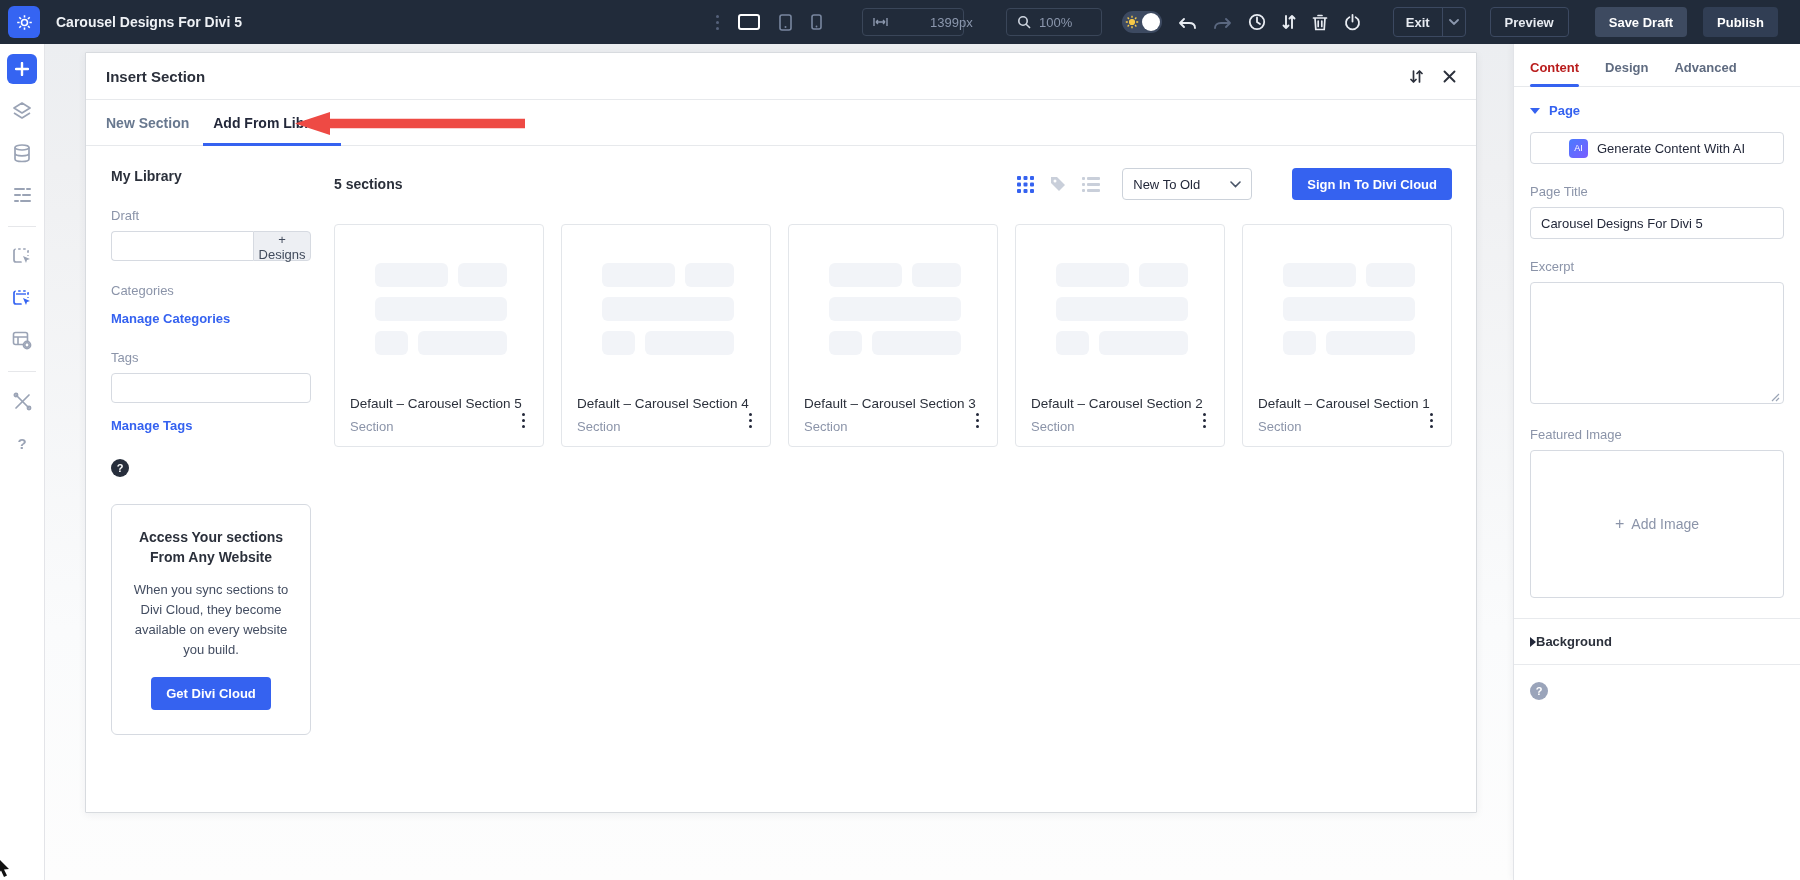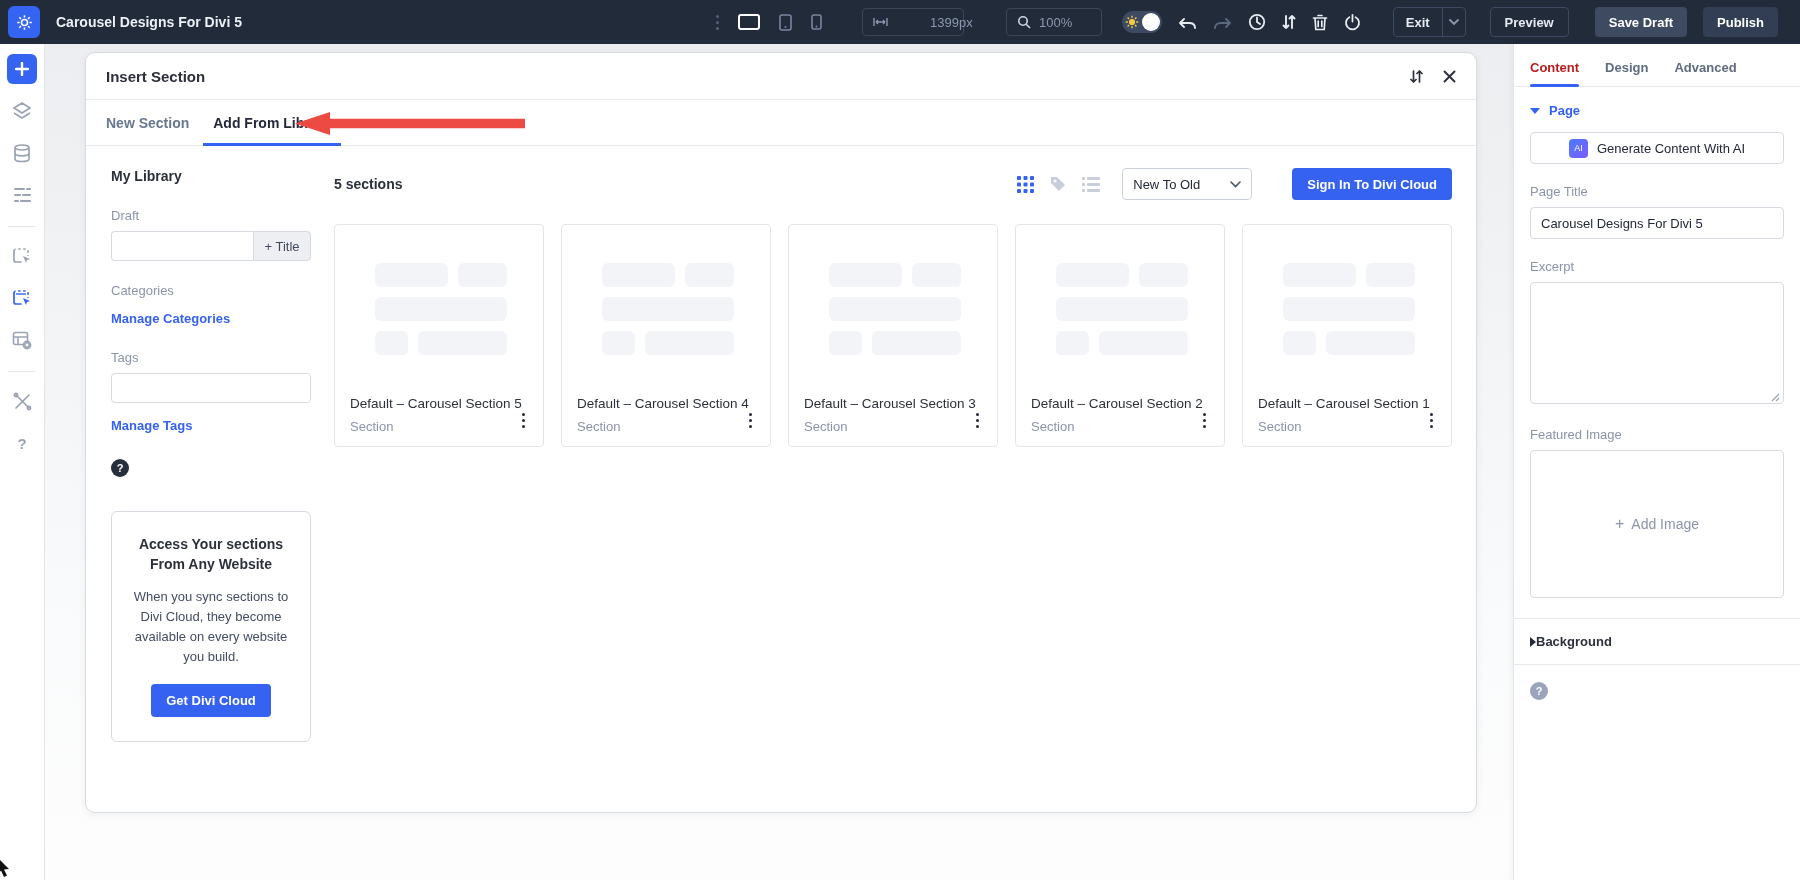--- a/index.html
+++ b/index.html
@@ -39,21 +39,21 @@
   .rail-btn { width:30px; height:30px; border-radius:6px; display:flex; align-items:center; justify-content:center; margin-bottom:12px; cursor:pointer; color:#9aa3b5; }
   .rail-btn.primary { background:#3564f2; color:#fff; }
   .rail-btn.active { color:#3564f2; }
   .rail-sep { width:28px; height:1px; background:#e6e7ea; margin:4px 0 14px; }
 
   
   .canvas { position:absolute; left:45px; top:44px; width:1468px; height:836px;
             background:linear-gradient(180deg,#eceef1 0%,#eff0f2 15%,#fafbfc 70%,#fdfdfd 100%); }
 
   
-  .modal { position:absolute; left:40px; top:8px; width:1392px; height:761px; background:#fff; border:1px solid #d8dbdf; border-radius:10px; box-shadow:0 2px 8px rgba(20,30,50,.06); }
+  .modal { position:absolute; left:40px; top:8px; width:1392px; height:761px; background:#fff; border:1px solid #d8dbdf; border-radius:1px; box-shadow:0 2px 8px rgba(20,30,50,.06); }
   .modal-header { height:47px; border-bottom:1px solid #e7e9ec; display:flex; align-items:center; padding:0 20px; }
   .modal-title { font-size:15px; font-weight:700; color:#2b303b; }
   .mh-icons { margin-left:auto; display:flex; align-items:center; gap:20px; color:#2b303b; }
   .mh-ic { cursor:pointer; display:flex; align-items:center; }
   .modal-tabs { height:46px; border-bottom:1px solid #e7e9ec; display:flex; align-items:stretch; padding:0 8px; position:relative; }
   .mtab { display:flex; align-items:center; padding:0 12px; font-size:14px; font-weight:600; color:#68788f; cursor:pointer; position:relative; }
   .mtab.active { color:#23283a; font-weight:700; }
   .mtab.active::after { content:""; position:absolute; left:2px; right:2px; bottom:-1px; height:3px; background:#3562f0; }
   .anno-arrow { position:absolute; left:208px; top:10px; pointer-events:none; }
 
@@ -62,21 +62,21 @@
   
   .libpanel { width:200px; margin-right:23px; flex:none; }
   .lib-h { font-size:14px; font-weight:700; color:#2b303b; }
   .lib-lbl { margin-top:24px; font-size:13px; color:#8b94a9; }
   .search-row { margin-top:8px; display:flex; }
   .search-input { flex:1; min-width:0; height:30px; border:1px solid #d6dae1; border-right:none; border-radius:4px 0 0 4px; outline:none; padding:0 8px; font:inherit; }
   .filter-btn { width:58px; height:30px; border:1px solid #d6dae1; border-radius:0 4px 4px 0; background:#edeff3; color:#414b5c; font-size:13px; cursor:pointer; font-family:inherit; }
   .lib-link { margin-top:13px; font-size:13px; font-weight:700; color:#3562f0; cursor:pointer; }
   .tags-input { margin-top:8px; width:100%; height:30px; border:1px solid #d6dae1; border-radius:4px; outline:none; padding:0 8px; font:inherit; }
   .help-dot { margin-top:26px; width:18px; height:18px; border-radius:50%; background:#272e3c; color:#fff; font-size:11px; font-weight:700; display:flex; align-items:center; justify-content:center; cursor:pointer; }
-  .promo { margin-top:34px; border:1px solid #d6dae1; border-radius:6px; padding:22px 12px 24px; text-align:center; }
+  .promo { margin-top:27px; border:1px solid #d6dae1; border-radius:6px; padding:22px 12px 24px; text-align:center; }
   .promo-h { font-size:14px; font-weight:700; color:#2b303b; line-height:1.45; }
   .promo-b { margin-top:12px; font-size:13px; color:#434d61; line-height:1.55; }
   .promo-cta { margin-top:17px; display:inline-block; background:#3562f0; color:#fff; font-size:13px; font-weight:700; padding:9px 15px; border-radius:4px; cursor:pointer; }
 
   
   .results { flex:1; }
   .res-toolbar { display:flex; align-items:center; height:32px; }
   .res-count { font-size:14px; font-weight:700; color:#2b303b; }
   .view-ics { margin-left:auto; display:flex; align-items:center; gap:15px; }
   .view-ic { cursor:pointer; display:flex; }
@@ -403,21 +403,21 @@
         </div>
       </div>
 
       <div class="modal-body">
 
         <div class="libpanel">
           <div class="lib-h">My Library</div>
           <div class="lib-lbl">Draft</div>
           <div class="search-row">
             <input class="search-input" type="text" style="">
-            <button class="filter-btn">+ Title</button>
+            <button class="filter-btn">+ Designs</button>
           </div>
           <div class="lib-lbl" style="margin-top:22px;">Categories</div>
           <div class="lib-link">Manage Categories</div>
           <div class="lib-lbl">Tags</div>
           <input class="tags-input" type="text" style="">
           <div class="lib-link" style="margin-top:15px;">Manage Tags</div>
           <div class="help-dot">?</div>
 
           <div class="promo">
             <div class="promo-h">

